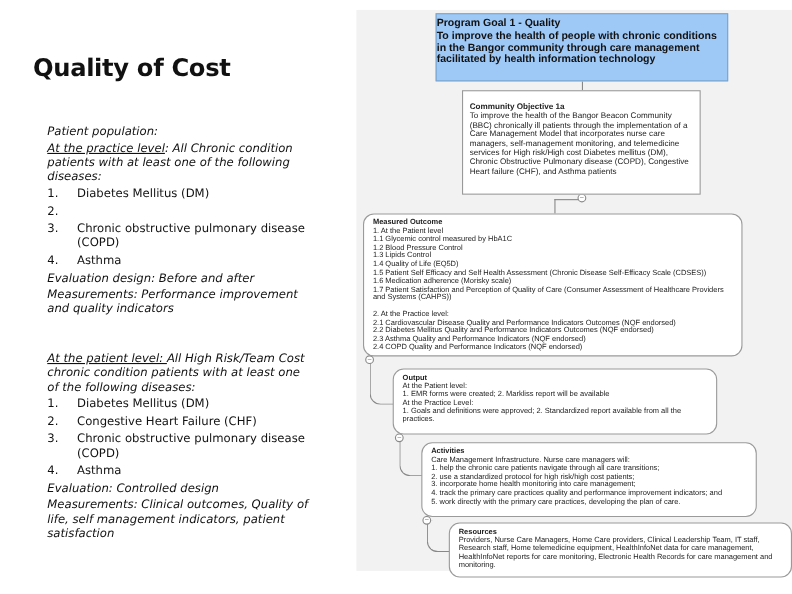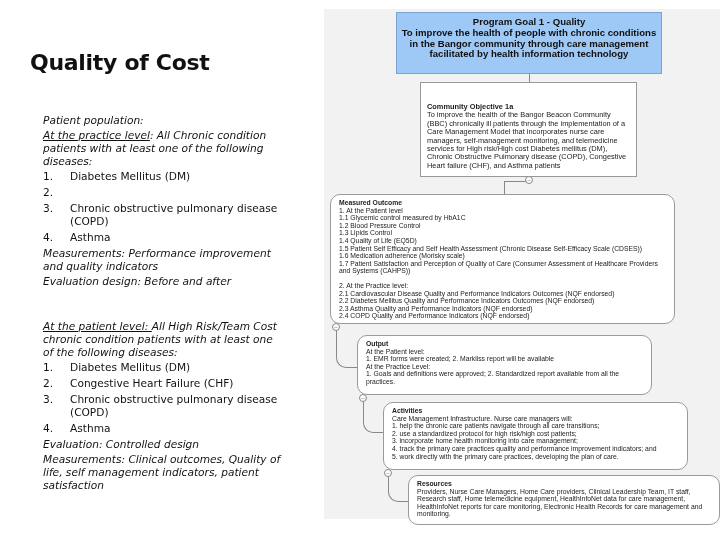--- a/index.html
+++ b/index.html
@@ -23,27 +23,27 @@
   .num-list .n { width: 27px; flex: none; }
   .gap { height: 30px; }
 
   .diagram {
     position: absolute; left: 324px; top: 9px; width: 396px; height: 510px;
     background: #f2f2f2;
   }
   .box { position: absolute; font-family: "Liberation Sans", sans-serif; color: #222; }
   .goal-box {
     left: 72px; top: 3px; width: 266px; height: 62px;
-    background: #9ec8f5; border: 1px solid #7aa3cf; text-align: center;
+    background: #9ec8f5; border: 1px solid #7aa3cf; text-align: left;
     font-weight: bold; font-size: 9.6px; line-height: 10.8px; padding-top: 4px; box-sizing: border-box;
     color: #111;
   }
   .obj-box {
     left: 96px; top: 73px; width: 217px; height: 95px; background: #fff;
-    border: 1px solid #999; box-sizing: border-box; padding: 20px 6px;
+    border: 1px solid #999; box-sizing: border-box; padding: 10px 6px;
     font-size: 7.4px; line-height: 8.4px;
   }
   .rbox {
     background: #fff; border: 1px solid #9a9a9a; border-radius: 10px; box-sizing: border-box;
     font-size: 6.8px; line-height: 7.6px; padding: 4px 8px;
   }
   .bt { font-weight: bold; }
   .mo-box { left: 6px; top: 185px; width: 345px; height: 130px; }
   .out-box { left: 33px; top: 326px; width: 295px; height: 60px; }
   .act-box { left: 59px; top: 393px; width: 305px; height: 68px; }
@@ -73,22 +73,22 @@
       </li>
     <li>
         <span class="n">3.</span>
         <span>Chronic obstructive pulmonary disease (COPD)</span>
       </li>
     <li>
         <span class="n">4.</span>
         <span>Asthma</span>
       </li>
   </ul>
+  <p>Evaluation design: Before and after</p>
   <p>Measurements: Performance improvement and quality indicators</p>
-  <p>Evaluation design: Before and after</p>
   <div class="gap"></div>
   <p><span class="u">At the patient level: </span><span>All High Risk/Team Cost chronic condition patients with at least one of the following diseases:</span></p>
   <ul class="num-list">
     <li>
         <span class="n">1.</span>
         <span>Diabetes Mellitus (DM)</span>
       </li>
     <li>
         <span class="n">2.</span>
         <span>Congestive Heart Failure (CHF)</span>

